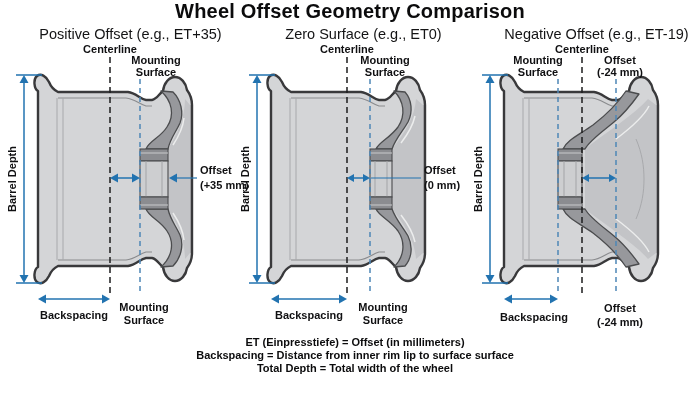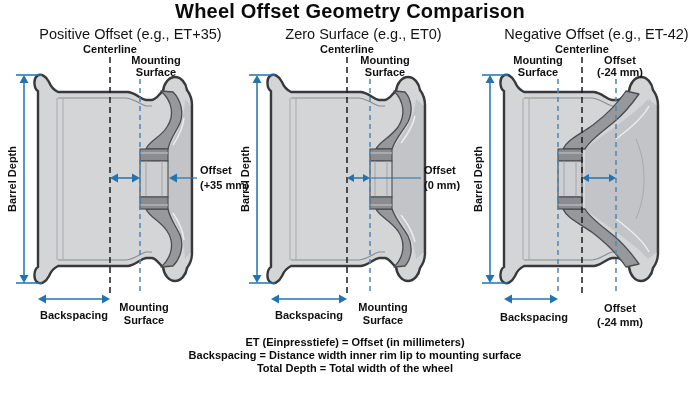--- a/index.html
+++ b/index.html
@@ -142,21 +142,21 @@
       </g>
       <text class="lbl" x="114" y="10" text-anchor="middle">Centerline</text>
       <text class="lbl" x="152" y="21" text-anchor="middle">Mounting</text>
       <text class="lbl" x="152" y="33" text-anchor="middle">Surface</text>
       <text class="lbl" x="150" y="268" text-anchor="middle">Mounting</text>
       <text class="lbl" x="150" y="281" text-anchor="middle">Surface</text>
     </svg>
   </div>
 
   <div class="panel">
-    <div class="panel-title">Negative Offset (e.g., ET-42)</div>
+    <div class="panel-title">Negative Offset (e.g., ET-19)</div>
     <svg class="diagram" viewBox="0 0 233 290" role="img">
       <g>
         <path class="sil" d="M38,48 C34,46 33,36 37,33 C41,30 46,33 49,39 C51,44 54,47 58,49 L128,49 C136,50 140,56 146,57 L152,57 C157,56 159,51 163,48 C164,40 169,34 175,34 C181,34 186,40 187,47 C190,51 192,56 192,62 L192,210 C192,216 190,221 187,225 C186,232 181,238 175,238 C169,238 164,232 163,224 C159,221 157,216 152,215 L146,215 C140,216 136,222 128,223 L58,223 C54,225 51,228 49,233 C46,239 41,242 37,239 C33,236 34,226 38,224 Z"></path>
         <path class="inner" d="M58,55 H126 C135,56 139,61 146,63 H152 M58,217 H126 C135,216 139,211 146,209 H152 M190,62 V210"></path>
         <path class="seam" d="M57,55 V217 M63,55 V217 M121,110 V162 M126,114 V158"></path>
         <path class="backdrop" d="M119,106 C142,88 168,72 182,56 L190,62 L190,210 L182,216 C168,200 142,184 119,166 Z"></path>
         <path class="hl" d="M150,96 C166,84 178,73 183,63 M150,176 C166,188 178,199 183,209"></path>
         <path class="seam" d="M170,96 C176,110 178,123 178,136 C178,149 176,162 170,176"></path>
         <path class="spoke" d="M160,48 C152,60 140,72 127,82 C113,92 101,97 97,106 L119,106 C124,97 136,89 148,79 C159,70 168,58 173,51 Z"></path>
         <path class="spoke" d="M160,224 C152,212 140,200 127,190 C113,180 101,175 97,166 L119,166 C124,175 136,183 148,193 C159,202 168,214 173,221 Z"></path>
@@ -197,15 +197,15 @@
       <text class="lbl" x="154" y="33" text-anchor="middle">(-24 mm)</text>
       <text class="lbl" x="154" y="269" text-anchor="middle">Offset</text>
       <text class="lbl" x="154" y="283" text-anchor="middle">(-24 mm)</text>
     </svg>
   </div>
 
 </div>
 
 <div class="legend">
   <div>ET (Einpresstiefe) = Offset (in millimeters)</div>
-  <div>Backspacing = Distance width inner rim lip to mounting surface</div>
+  <div>Backspacing = Distance from inner rim lip to surface surface</div>
   <div>Total Depth = Total width of the wheel</div>
 </div>
 
 </body></html>

